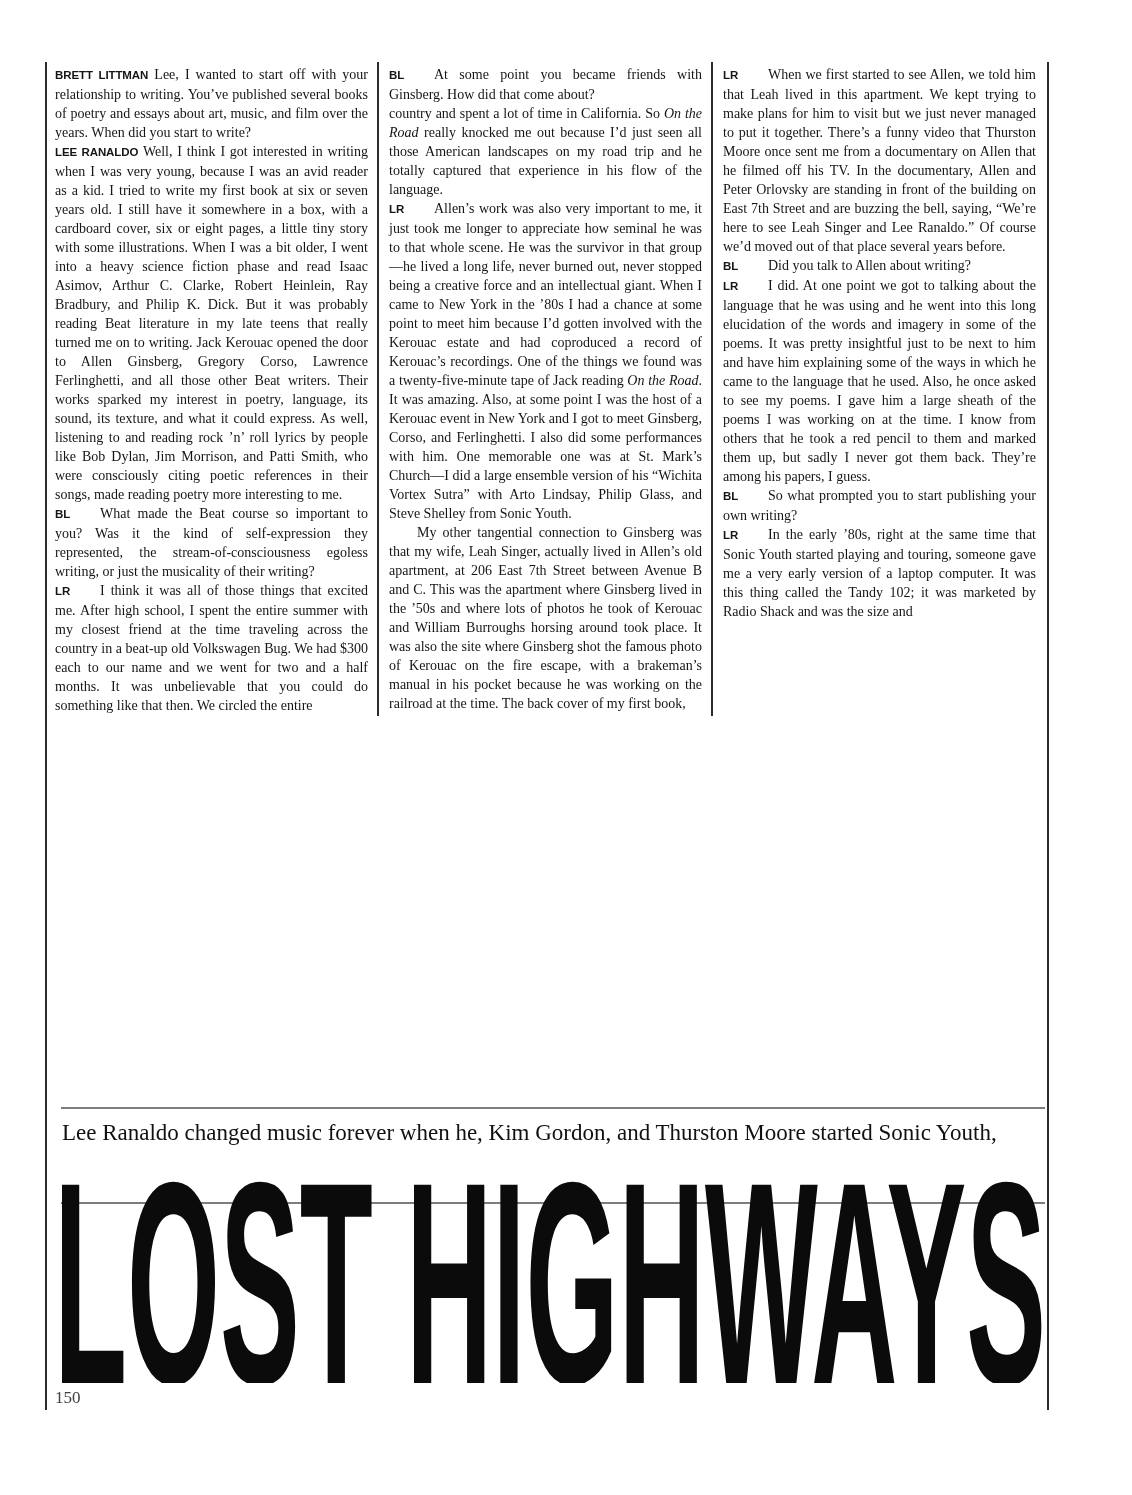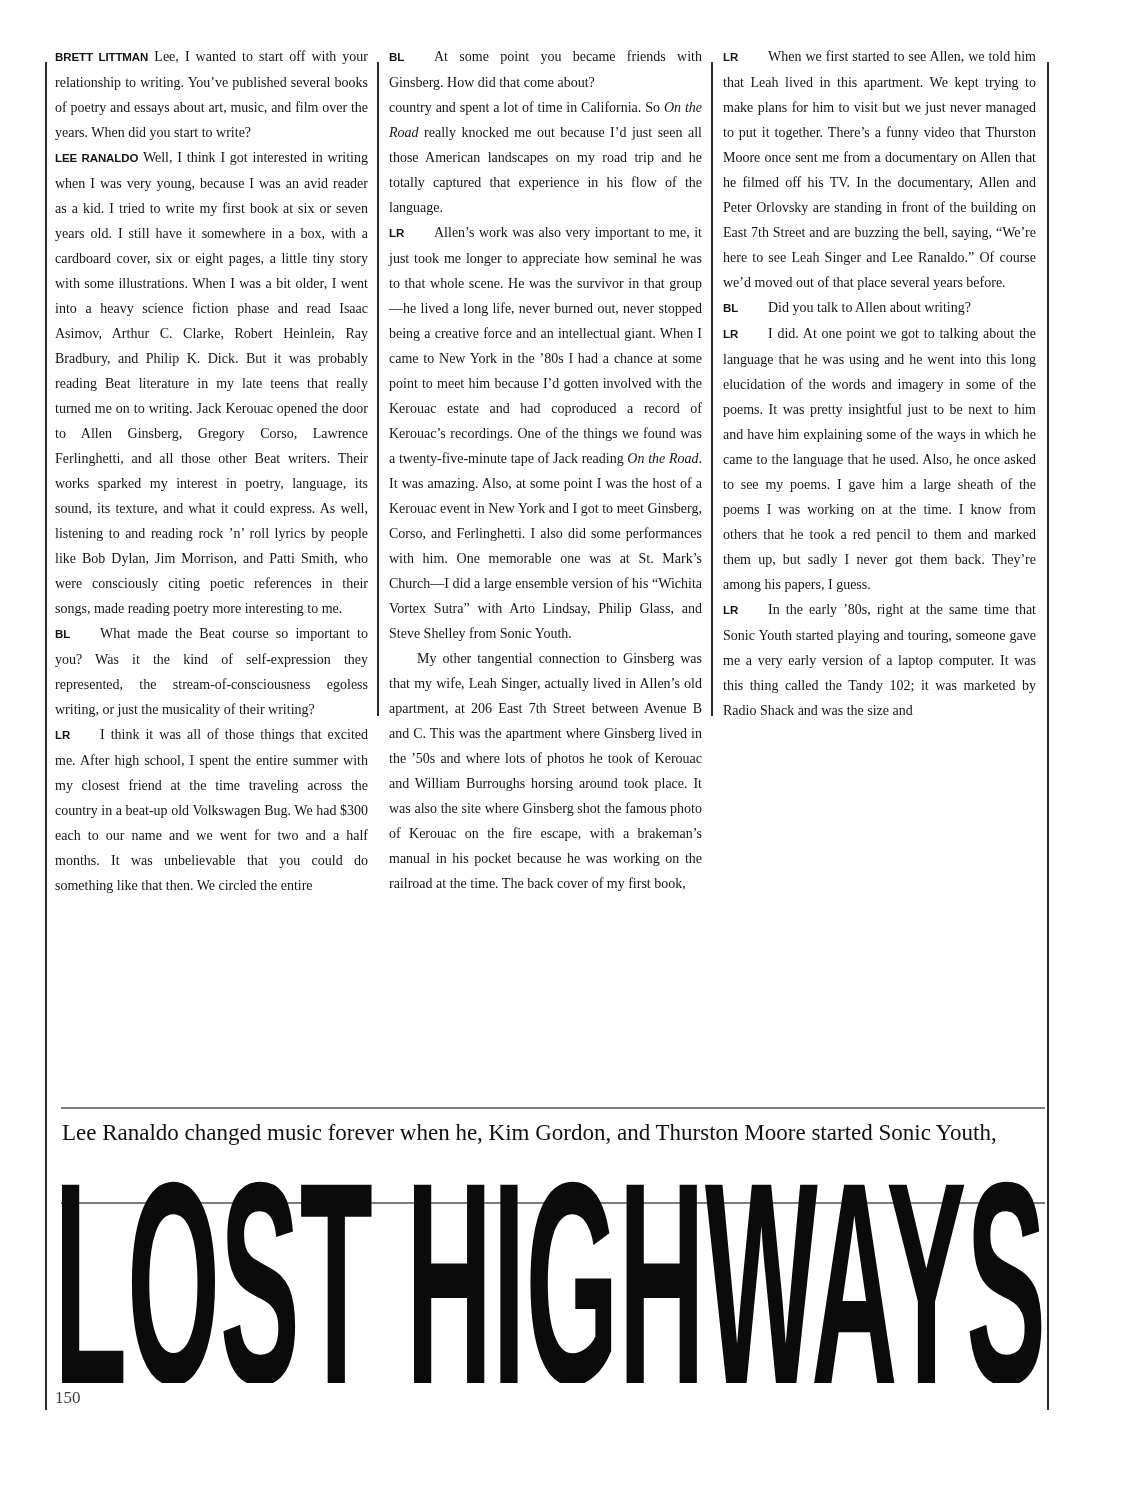--- a/index.html
+++ b/index.html
@@ -3,21 +3,21 @@
 <meta charset="utf-8">
 <style>
   html,body{margin:0;padding:0;background:#e9e9e9;}
   .page{position:relative;width:1132px;height:1495px;background:#ffffff;margin:0 auto;
         font-family:"Liberation Serif",serif;color:#151515;overflow:hidden;}
   .vrule{position:absolute;width:2px;background:#2b2b2b;}
   .vrule.left{left:45px;top:62px;height:1348px;}
   .vrule.mid1{left:377px;top:62px;height:654px;}
   .vrule.mid2{left:711px;top:62px;height:654px;}
   .vrule.right{left:1047px;top:62px;height:1348px;}
-  .col{position:absolute;top:44px;width:313px;font-size:14px;line-height:25px;}
+  .col{position:absolute;top:65px;width:313px;font-size:14px;line-height:19px;}
   .col.c1{left:55px;}
   .col.c2{left:389px;}
   .col.c3{left:723px;}
   .para{margin:0;text-align:justify;}
   .para.indent{text-indent:28px;font-family:Liberation Serif, serif;}
   .speaker{font-family:"Liberation Sans",sans-serif;font-weight:bold;font-size:11.5px;
            letter-spacing:-0.1px;}
   .speaker.tab{display:inline-block;width:45px;}
   .hrule{position:absolute;left:61px;width:984px;height:2px;background:#7d7d7d;}
   .hrule.top{top:1107px;}
@@ -49,20 +49,21 @@
   <div class="col c2">
       <p class="para"><span class="speaker tab">BL</span><span>At some point you became friends with Ginsberg. How did that come about?</span></p>
       <p class="para"><span>country and spent a lot of time in California. So </span><i>On the Road</i><span> really knocked me out because I’d just seen all those American landscapes on my road trip and he totally captured that experience in his flow of the language.</span></p>
       <p class="para"><span class="speaker tab">LR</span><span>Allen’s work was also very important to me, it just took me longer to appreciate how seminal he was to that whole scene. He was the survivor in that group—he lived a long life, never burned out, never stopped being a creative force and an intellectual giant. When I came to New York in the ’80s I had a chance at some point to meet him because I’d gotten involved with the Kerouac estate and had coproduced a record of Kerouac’s recordings. One of the things we found was a twenty-five-minute tape of Jack reading </span><i>On the Road</i><span>. It was amazing. Also, at some point I was the host of a Kerouac event in New York and I got to meet Ginsberg, Corso, and Ferlinghetti. I also did some performances with him. One memorable one was at St. Mark’s Church—I did a large ensemble version of his “Wichita Vortex Sutra” with Arto Lindsay, Philip Glass, and Steve Shelley from Sonic Youth.</span></p>
       <p class="para indent"><span>My other tangential connection to Ginsberg was that my wife, Leah Singer, actually lived in Allen’s old apartment, at 206 East 7th Street between Avenue B and C. This was the apartment where Ginsberg lived in the ’50s and where lots of photos he took of Kerouac and William Burroughs horsing around took place. It was also the site where Ginsberg shot the famous photo of Kerouac on the fire escape, with a brakeman’s manual in his pocket because he was working on the railroad at the time. The back cover of my first book,</span></p>
     </div>
   <div class="col c3">
       <p class="para"><span class="speaker tab">LR</span><span>When we first started to see Allen, we told him that Leah lived in this apartment. We kept trying to make plans for him to visit but we just never managed to put it together. There’s a funny video that Thurston Moore once sent me from a documentary on Allen that he filmed off his TV. In the documentary, Allen and Peter Orlovsky are standing in front of the building on East 7th Street and are buzzing the bell, saying, “We’re here to see Leah Singer and Lee Ranaldo.” Of course we’d moved out of that place several years before.</span></p>
       <p class="para"><span class="speaker tab">BL</span><span>Did you talk to Allen about writing?</span></p>
       <p class="para"><span class="speaker tab">LR</span><span>I did. At one point we got to talking about the language that he was using and he went into this long elucidation of the words and imagery in some of the poems. It was pretty insightful just to be next to him and have him explaining some of the ways in which he came to the language that he used. Also, he once asked to see my poems. I gave him a large sheath of the poems I was working on at the time. I know from others that he took a red pencil to them and marked them up, but sadly I never got them back. They’re among his papers, I guess.</span></p>
+      <p class="para"><span class="speaker tab">BL</span><span>So what prompted you to start publishing your own writing?</span></p>
       <p class="para"><span class="speaker tab">LR</span><span>In the early ’80s, right at the same time that Sonic Youth started playing and touring, someone gave me a very early version of a laptop computer. It was this thing called the Tandy 102; it was marketed by Radio Shack and was the size and</span></p>
     </div>
 
   <div class="hrule top"></div>
   <div class="intro">
       <div>Lee Ranaldo changed music forever when he, Kim Gordon, and Thurston Moore started Sonic Youth,</div>
     </div>
   <div class="hrule bottom"></div>
 
   <div class="headline">

